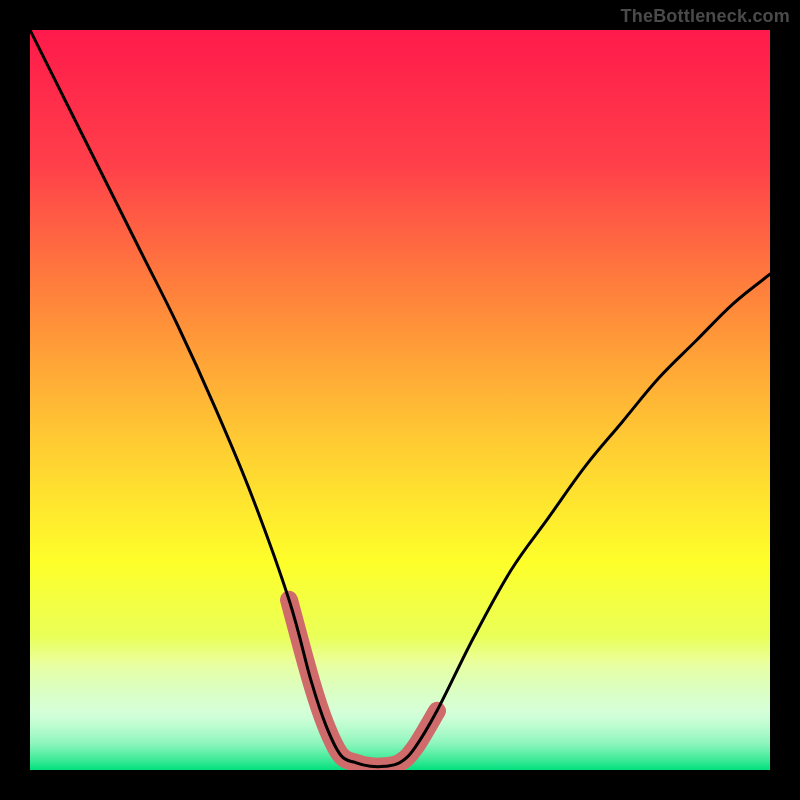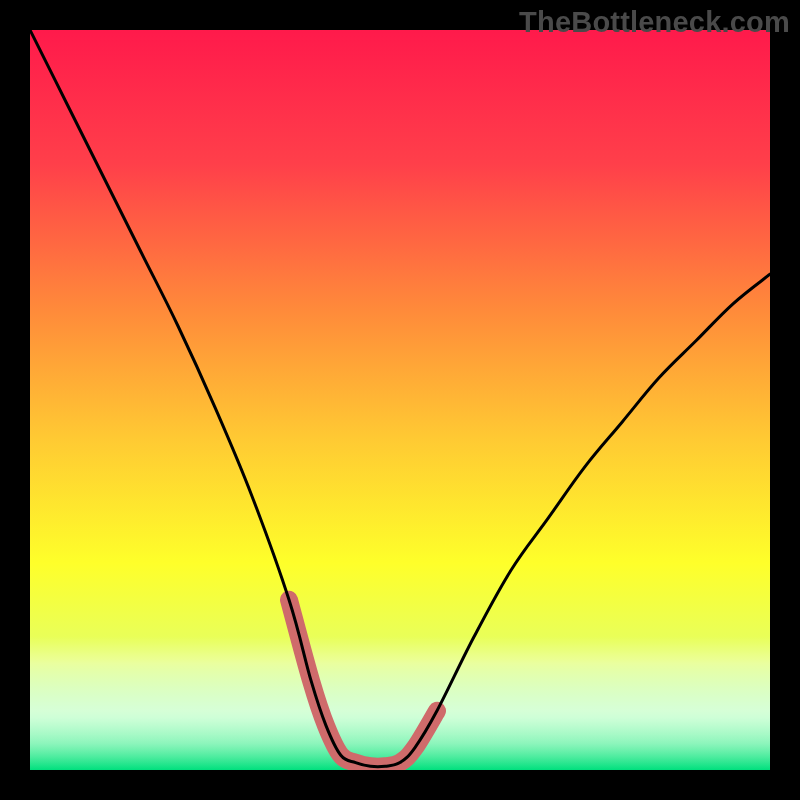--- a/index.html
+++ b/index.html
@@ -17,21 +17,21 @@
     top: 30px;
     width: 740px;
     height: 740px;
     overflow: hidden;
   }
   .watermark {
     position: absolute;
     top: 6px;
     right: 10px;
     color: #4a4a4a;
-    font-size: 29px;
+    font-size: 18px;
     font-weight: 600;
     z-index: 30;
     letter-spacing: 0.2px;
   }
   svg { display: block; }
 </style>
 </head>
 <body>
 
 <div class="watermark">TheBottleneck.com</div>

